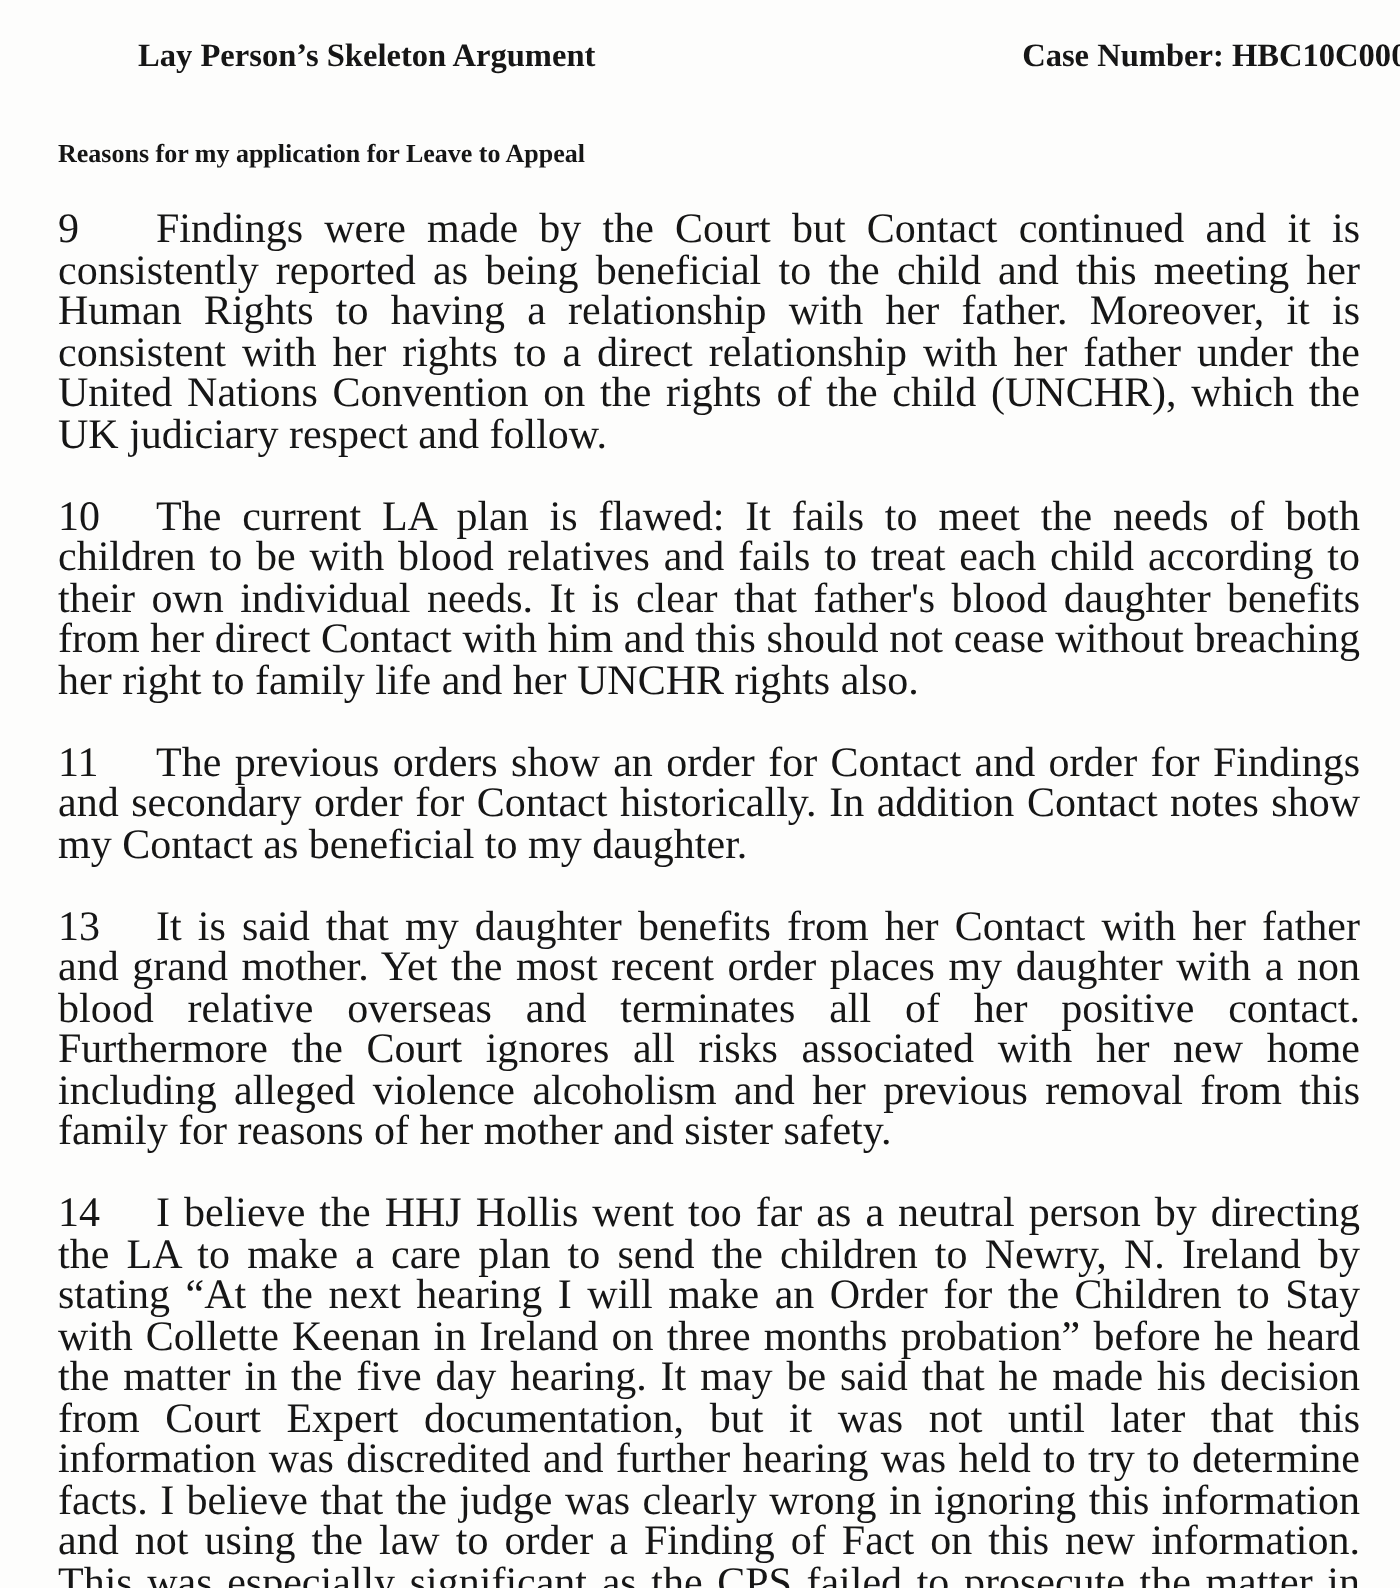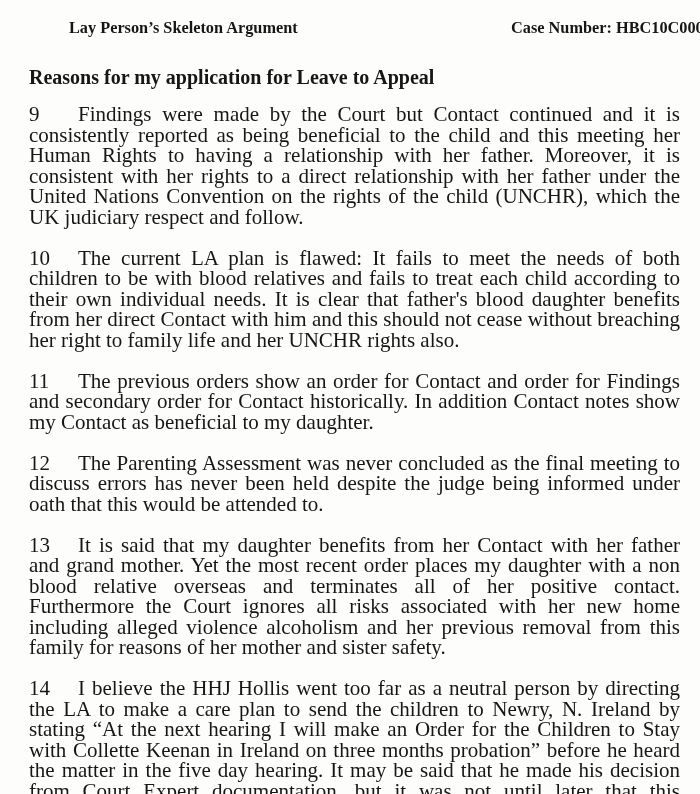--- a/index.html
+++ b/index.html
@@ -32,21 +32,21 @@
     font-weight: bold;
     font-size: 16.3px;
     line-height: 20px;
     margin-left: 40px;
   }
   .section-title {
     position: absolute;
     top: 67px;
     left: 0;
     font-weight: bold;
-    font-size: 20px;
+    font-size: 13px;
     line-height: 20px;
   }
   .paras {
     position: absolute;
     top: 104px;
     left: 0;
     width: 651px;
   }
   .para {
     font-size: 21px;
@@ -67,17 +67,16 @@
     <span>Lay Person’s Skeleton Argument</span>
     <span>Case Number: HBC10C00055</span>
   </div>
 
   <div class="section-title">Reasons for my application for Leave to Appeal</div>
 
   <div class="paras">
     <p class="para"><span class="num">9</span><span>Findings were made by the Court but Contact continued and it is consistently reported as being beneficial to the child and this meeting her Human Rights to having a relationship with her father. Moreover, it is consistent with her rights to a direct relationship with her father under the United Nations Convention on the rights of the child (UNCHR), which the UK judiciary respect and follow.</span></p>
     <p class="para"><span class="num">10</span><span>The current LA plan is flawed: It fails to meet the needs of both children to be with blood relatives and fails to treat each child according to their own individual needs. It is clear that father's blood daughter benefits from her direct Contact with him and this should not cease without breaching her right to family life and her UNCHR rights also.</span></p>
     <p class="para"><span class="num">11</span><span>The previous orders show an order for Contact and order for Findings and secondary order for Contact historically. In addition Contact notes show my Contact as beneficial to my daughter.</span></p>
-    <p class="para"><span class="num">12</span><span>The Parenting Assessment was never concluded as the final meeting to discuss errors has never been held despite the judge being informed under oath that this would be attended to.</span></p>
     <p class="para"><span class="num">13</span><span>It is said that my daughter benefits from her Contact with her father and grand mother. Yet the most recent order places my daughter with a non blood relative overseas and terminates all of her positive contact. Furthermore the Court ignores all risks associated with her new home including alleged violence alcoholism and her previous removal from this family for reasons of her mother and sister safety.</span></p>
     <p class="para"><span class="num">14</span><span>I believe the HHJ Hollis went too far as a neutral person by directing the LA to make a care plan to send the children to Newry, N. Ireland by stating “At the next hearing I will make an Order for the Children to Stay with Collette Keenan in Ireland on three months probation” before he heard the matter in the five day hearing. It may be said that he made his decision from Court Expert documentation, but it was not until later that this information was discredited and further hearing was held to try to determine facts. I believe that the judge was clearly wrong in ignoring this information and not using the law to order a Finding of Fact on this new information. This was especially significant as the CPS failed to prosecute the matter in Ireland as despite independent witness from neighbour and police, the matter was dropped as one of the respondents moved out of the area. This is particularly alarming as this alleged culprit is Ms C. Keenan who the children have been placed with.</span></p>
   </div>
 </div>
 
 </body></html>

